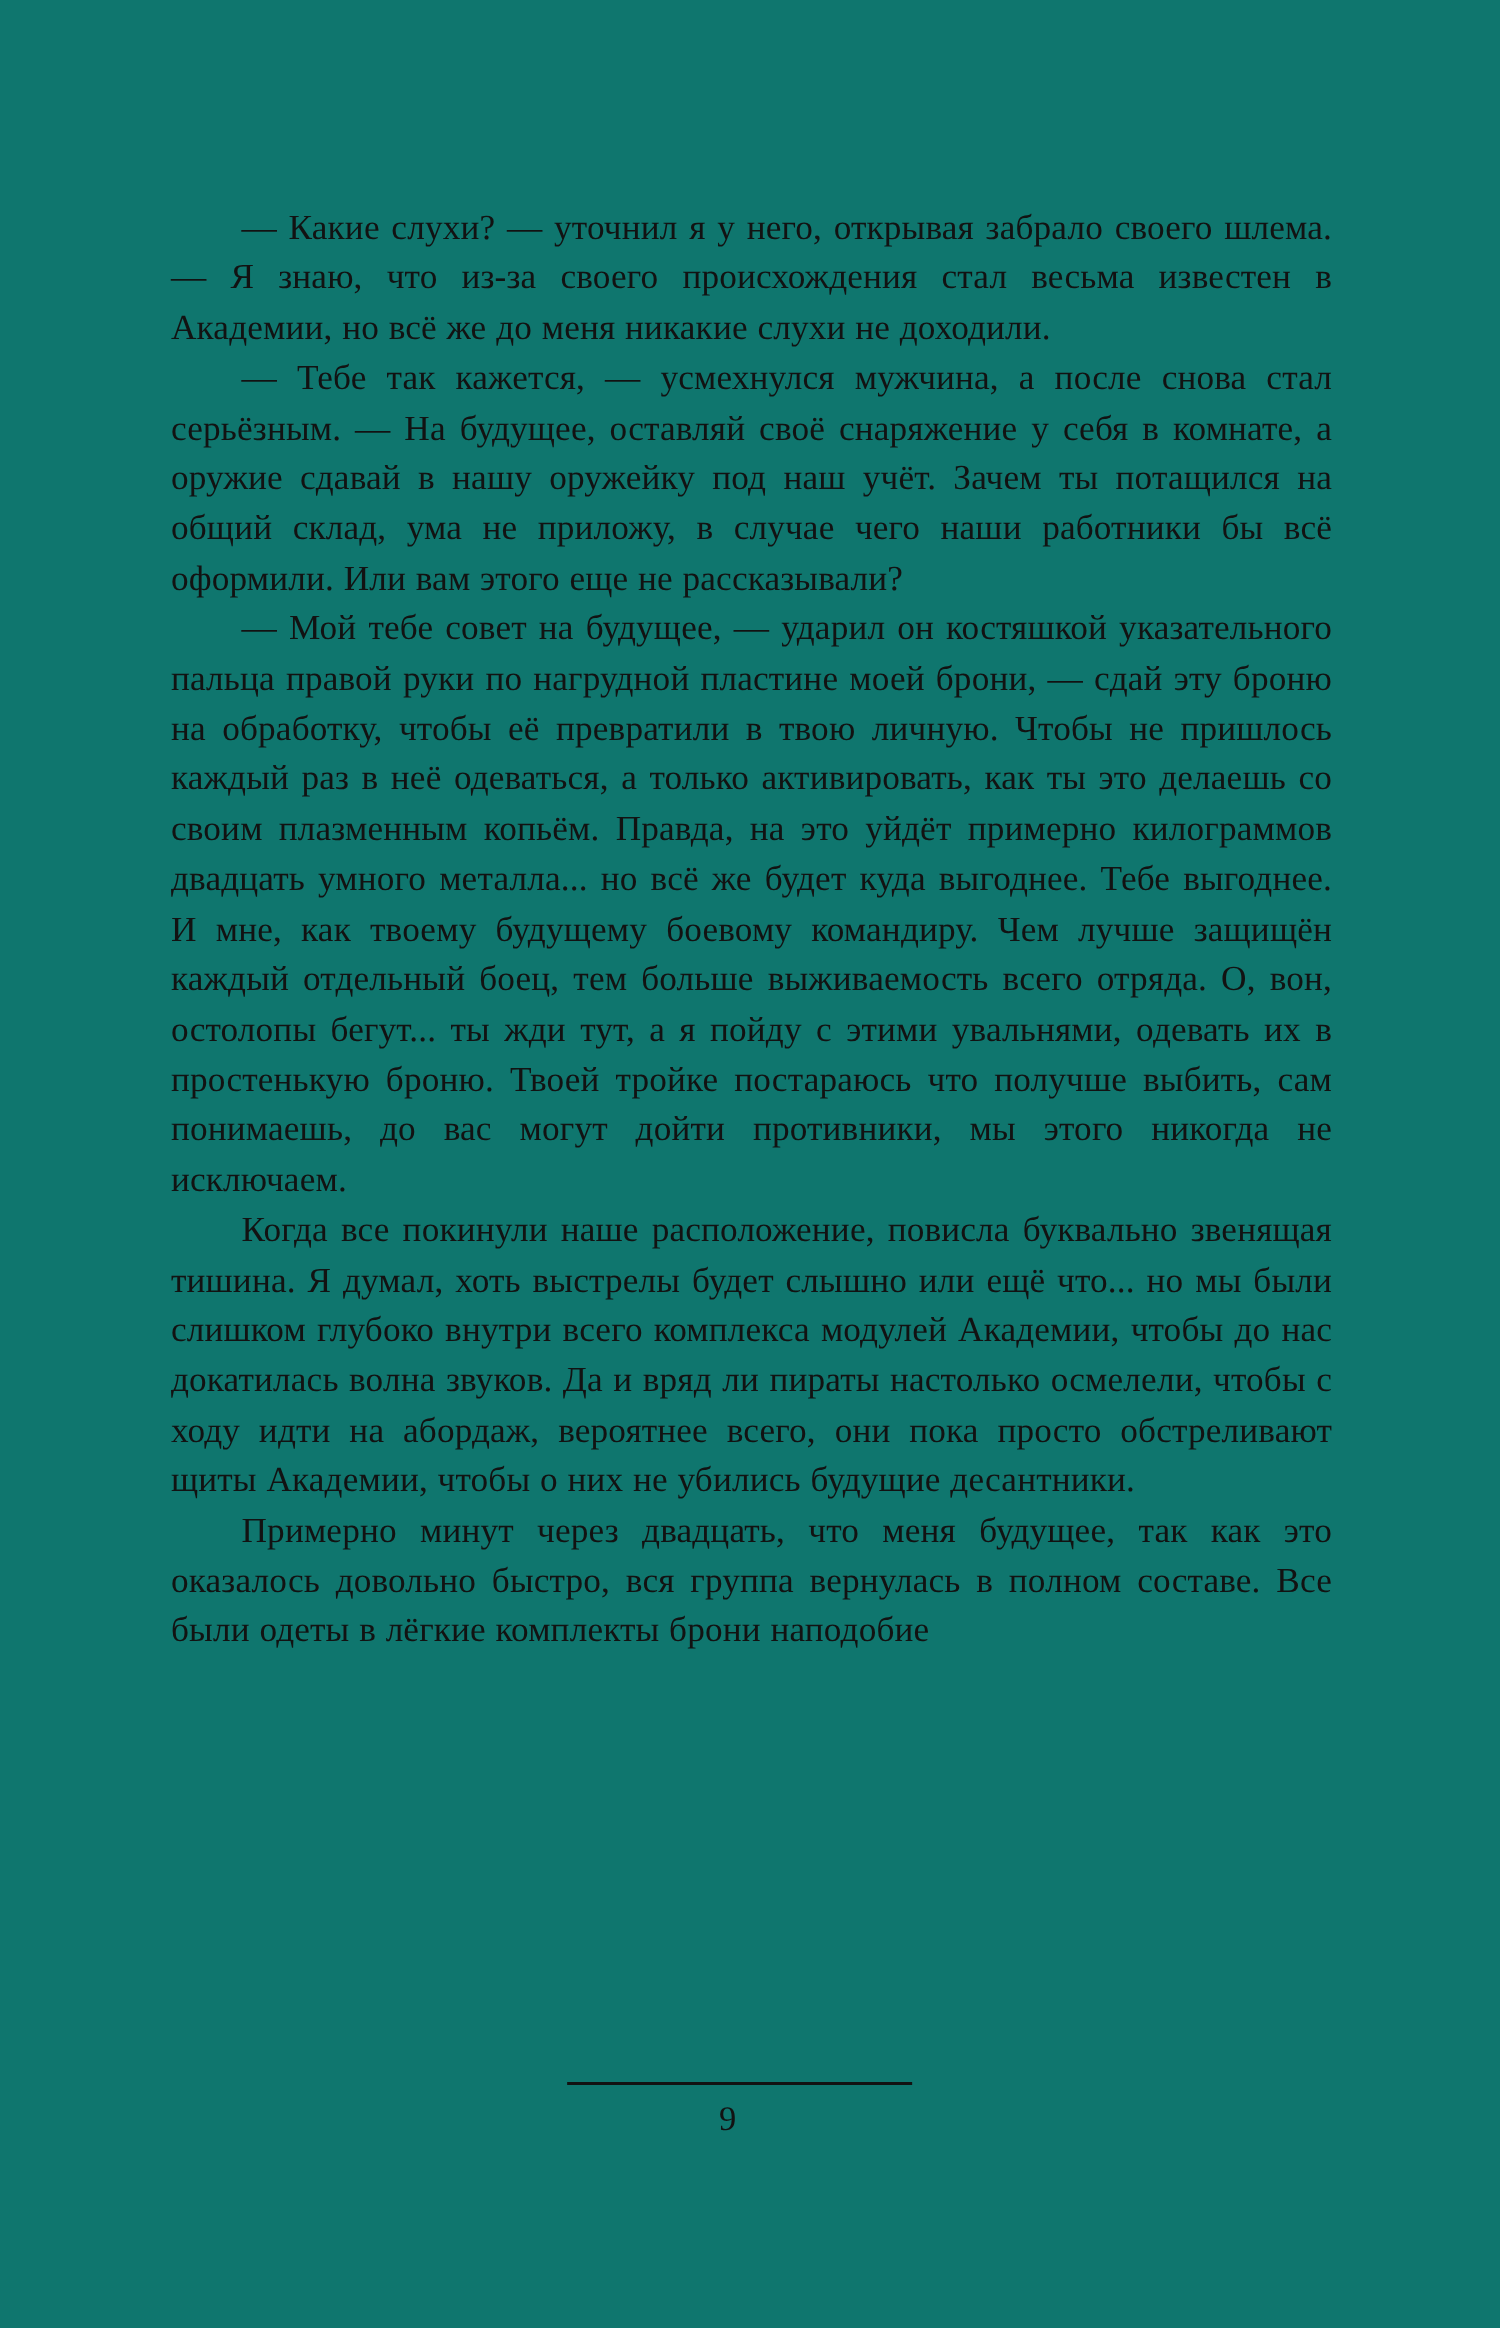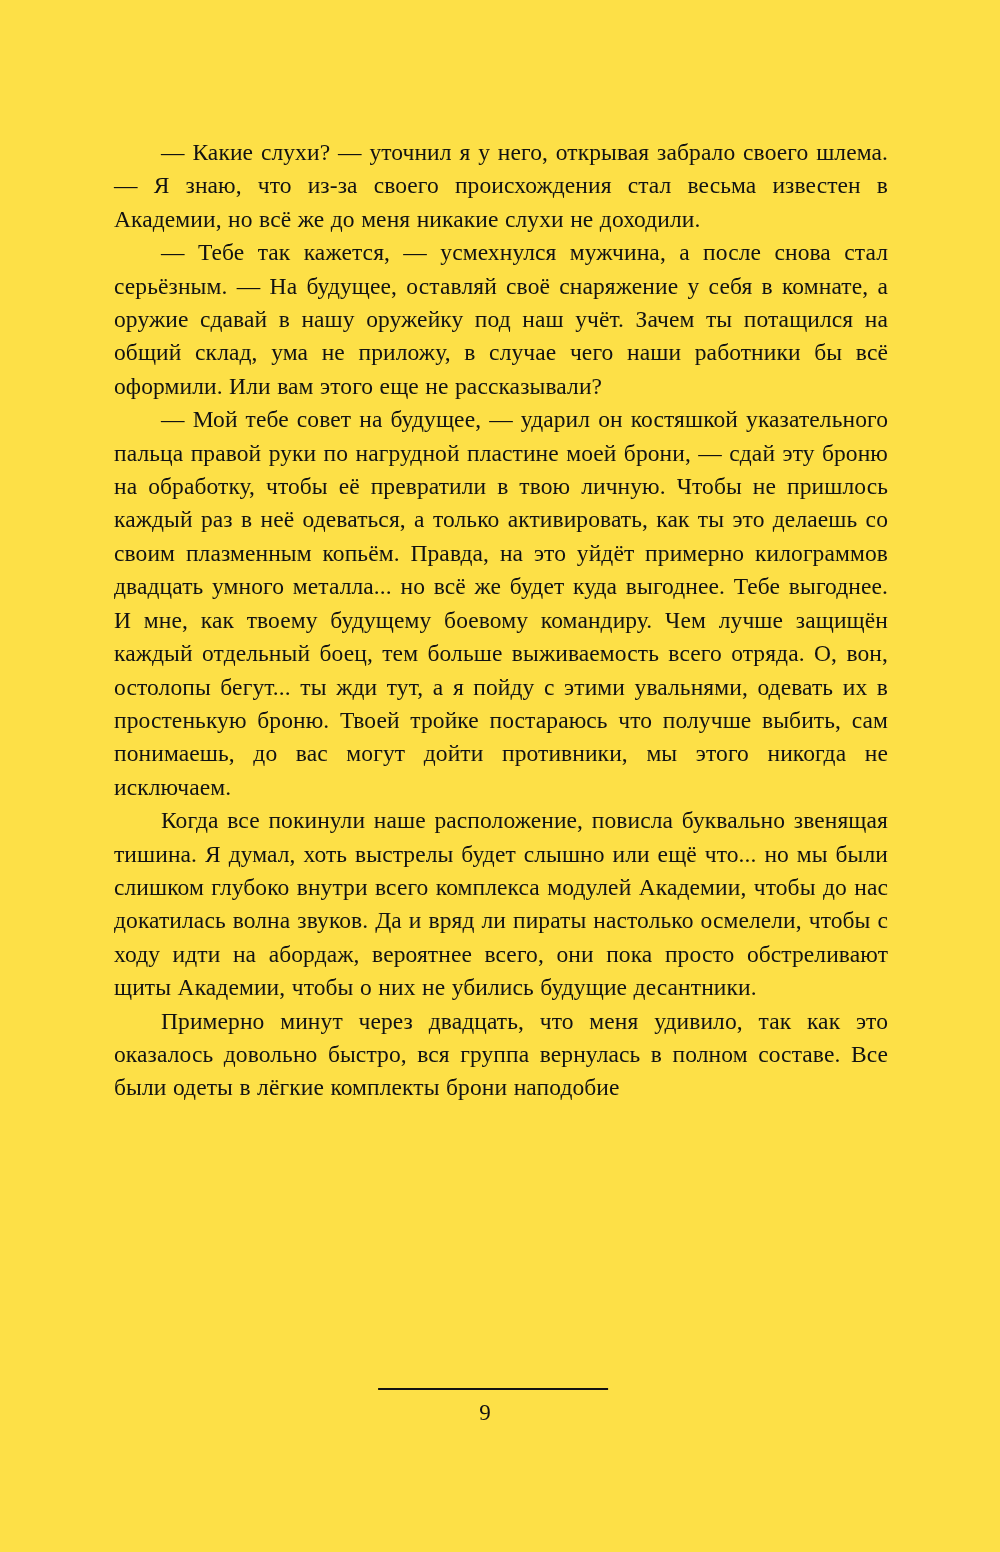--- a/index.html
+++ b/index.html
@@ -4,21 +4,21 @@
   <style>
     html, body {
       margin: 0;
       padding: 0;
       background: #ffffff;
     }
     .page {
       position: relative;
       width: 1000px;
       height: 1552px;
-      background: #fde047;
+      background: #0f766e;
       font-family: "Liberation Serif", "DejaVu Serif", serif;
       color: #121212;
       overflow: hidden;
     }
     .text-block {
       position: absolute;
       top: 136px;
       left: 114px;
       width: 774px;
       font-size: 23.5px;
@@ -56,17 +56,17 @@
   </style>
 </head>
 <body>
 
 <div class="page">
   <div class="text-block">
     <p lang="ru">— Какие слухи? — уточнил я у него, открывая забрало своего шлема. — Я знаю, что из-за своего происхождения стал весьма известен в Академии, но всё же до меня никакие слухи не доходили.</p>
     <p lang="ru">— Тебе так кажется, — усмехнулся мужчина, а после снова стал серьёзным. — На будущее, оставляй своё снаряжение у себя в комнате, а оружие сдавай в нашу оружейку под наш учёт. Зачем ты потащился на общий склад, ума не приложу, в случае чего наши работники бы всё оформили. Или вам этого еще не рассказывали?</p>
     <p lang="ru">— Мой тебе совет на будущее, — ударил он костяшкой указательного пальца правой руки по нагрудной пластине моей брони, — сдай эту броню на обработку, чтобы её превратили в твою личную. Чтобы не пришлось каждый раз в неё одеваться, а только активировать, как ты это делаешь со своим плазменным копьём. Правда, на это уйдёт примерно килограммов двадцать умного металла... но всё же будет куда выгоднее. Тебе выгоднее. И мне, как твоему будущему боевому командиру. Чем лучше защищён каждый отдельный боец, тем больше выживаемость всего отряда. О, вон, остолопы бегут... ты жди тут, а я пойду с этими увальнями, одевать их в простенькую броню. Твоей тройке постараюсь что получше выбить, сам понимаешь, до вас могут дойти противники, мы этого никогда не исключаем.</p>
     <p lang="ru">Когда все покинули наше расположение, повисла буквально звенящая тишина. Я думал, хоть выстрелы будет слышно или ещё что... но мы были слишком глубоко внутри всего комплекса модулей Академии, чтобы до нас докатилась волна звуков. Да и вряд ли пираты настолько осмелели, чтобы с ходу идти на абордаж, вероятнее всего, они пока просто обстреливают щиты Академии, чтобы о них не убились будущие десантники.</p>
-    <p lang="ru">Примерно минут через двадцать, что меня удивило, так как это оказалось довольно быстро, вся группа вернулась в полном составе. Все были одеты в лёгкие комплекты брони наподобие</p>
+    <p lang="ru">Примерно минут через двадцать, что меня будущее, так как это оказалось довольно быстро, вся группа вернулась в полном составе. Все были одеты в лёгкие комплекты брони наподобие</p>
   </div>
   <div class="footer-rule"></div>
   <div class="page-number">9</div>
 </div>
 
 </body></html>

